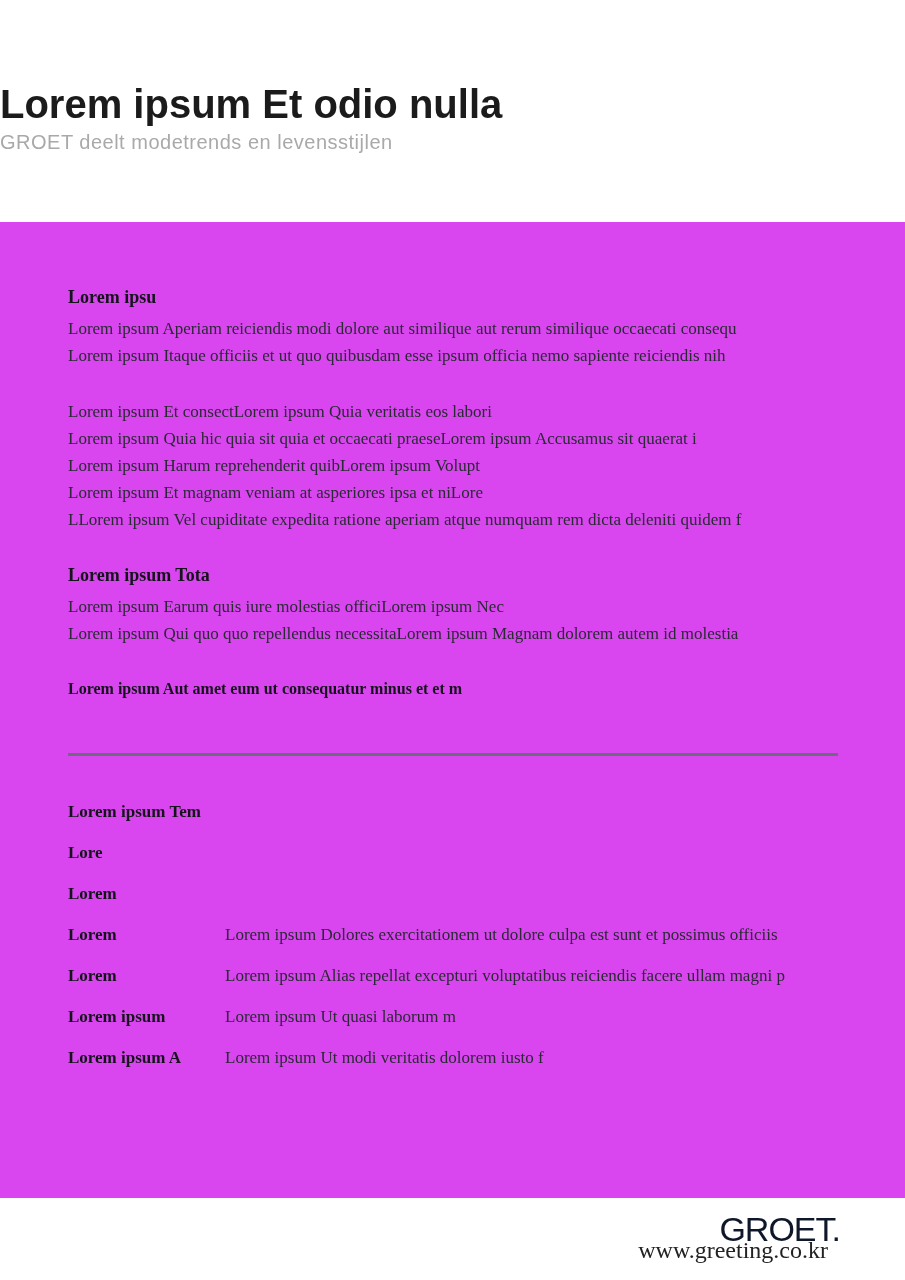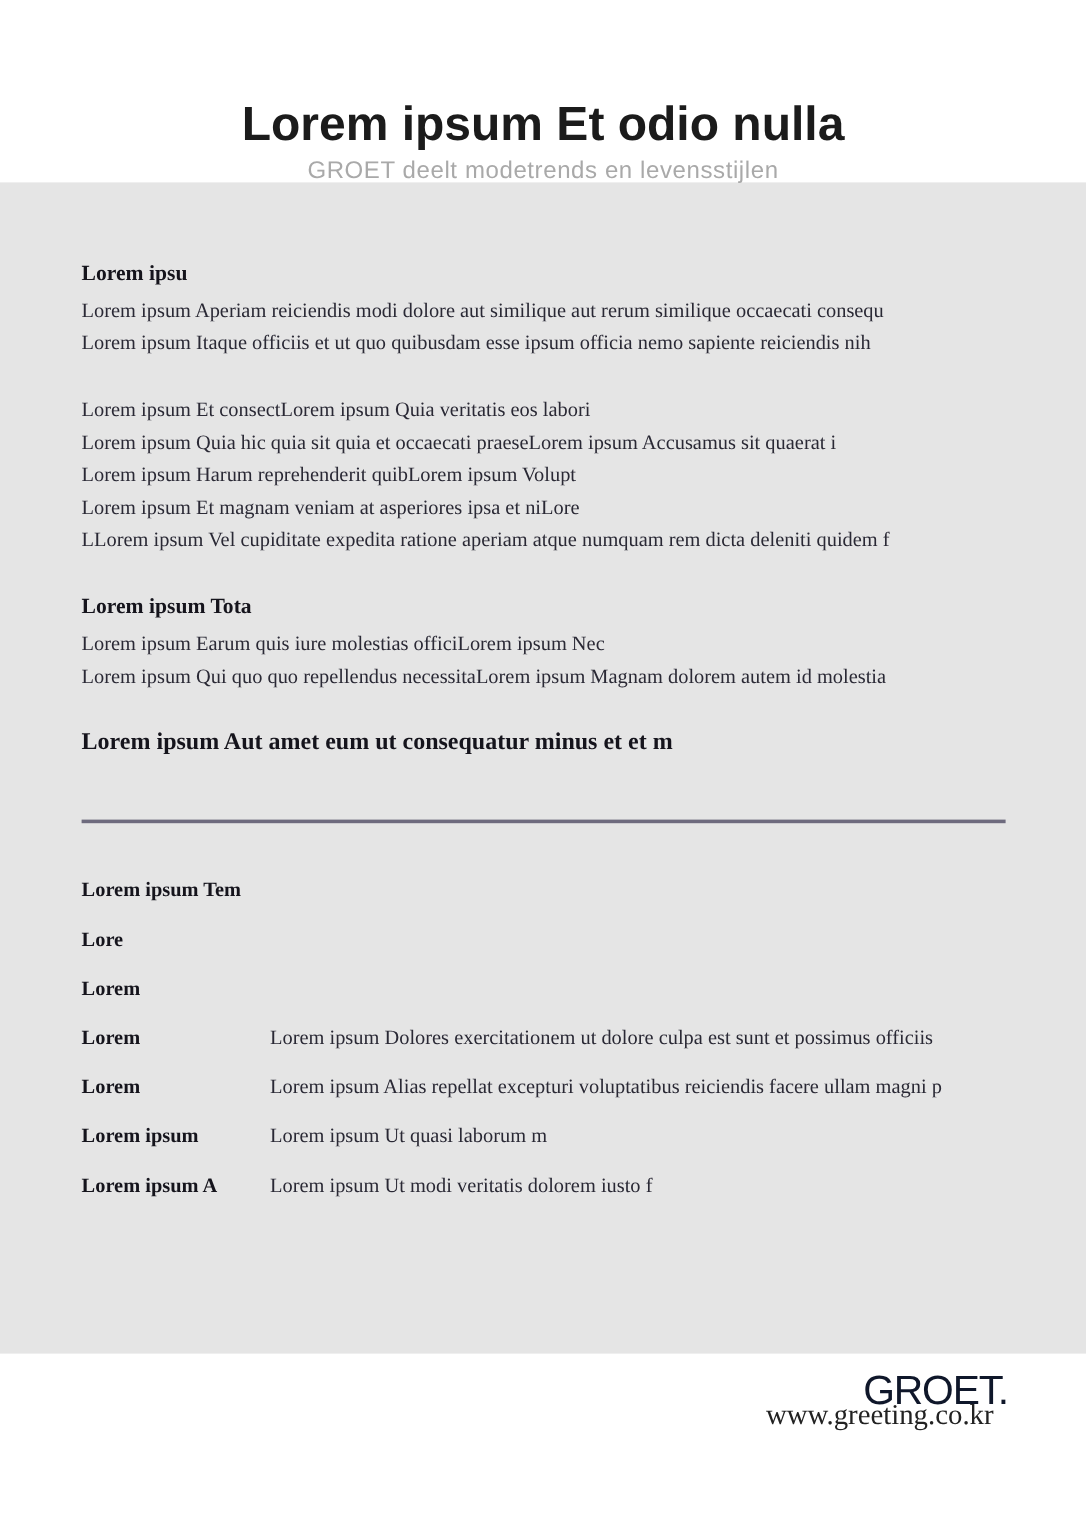--- a/index.html
+++ b/index.html
@@ -5,60 +5,60 @@
   * { margin: 0; padding: 0; box-sizing: border-box; }
   html, body { width: 905px; background: #ffffff; }
   body {
     height: 1280px;
     font-family: "Liberation Serif", serif;
     color: #26252f;
     overflow: hidden;
   }
 
   
-  .page-header { padding-top: 80px; text-align: center; height: 152px; }
+  .page-header { padding-top: 80px; height: 222px; }
   .page-title {
     font-family: "Liberation Sans", sans-serif;
     font-size: 40px;
     font-weight: 600;
     color: #1b1b1b;
     letter-spacing: 0px;
     line-height: 1.2;
   }
   .page-subtitle {
     font-family: "Liberation Sans", sans-serif;
     font-size: 20px;
     color: #a9a9a9;
     margin-top: 3px;
     letter-spacing: 0.5px;
   }
 
   
   .band {
-    background: #e5e5e5;
+    background: #d946ef;
     height: 976px;
     padding: 62px 67px 0 68px;
   }
   .sec .h {
     font-size: 18px;
     font-weight: bold;
     color: #15141c;
     line-height: 27px;
     margin-bottom: 4px;
   }
   .sec .ln {
     font-size: 17px;
     line-height: 27px;
     color: #2a2935;
   }
   .sec + .sec { margin-top: 29px; }
 
   .note {
     margin-top: 28px;
-    font-size: 20px;
+    font-size: 16px;
     font-weight: bold;
     color: #15141c;
     line-height: 27px;
   }
 
   hr.divider {
     border: none;
     border-top: 3px solid #6e6b7e;
     margin-top: 51px;
     width: 100%;

